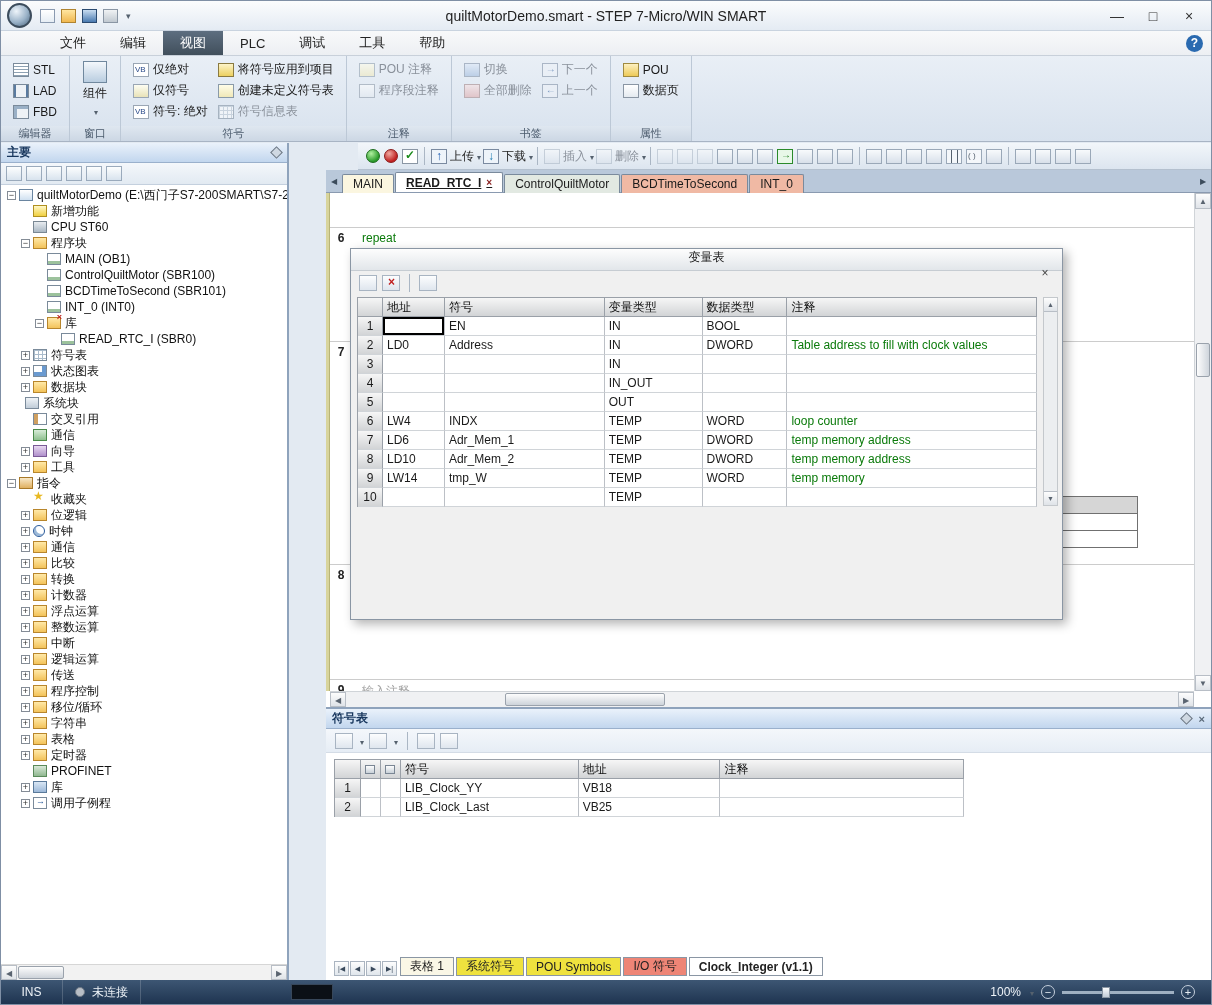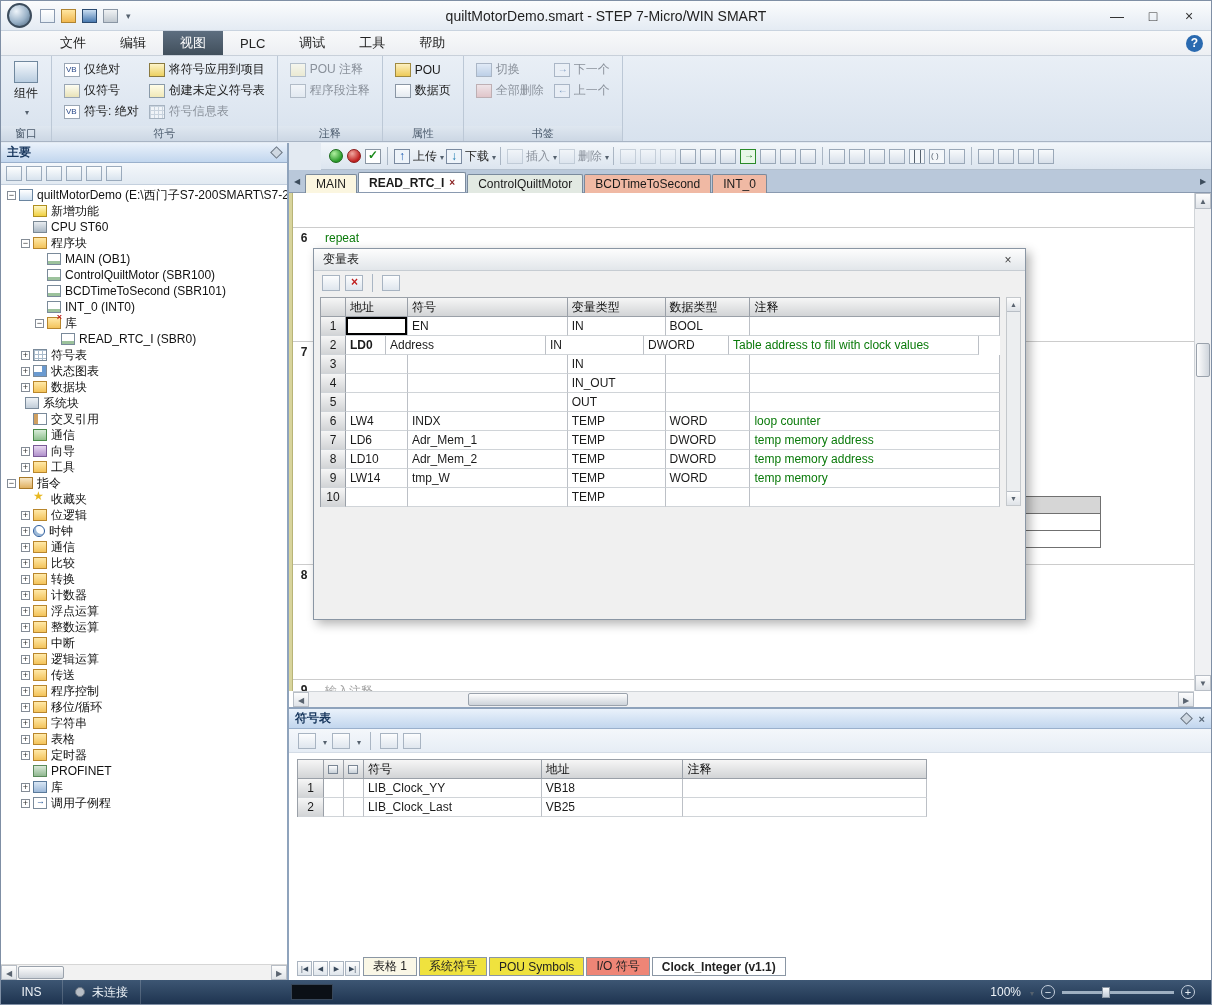--- a/index.html
+++ b/index.html
@@ -62,21 +62,21 @@
   .ri-bookx { border:1px solid #a08080; background:linear-gradient(#f8e0e0,#e0a8a8); }
   .ri-next { border:1px solid #7a8aa0; background:#eef2f8; }
   .ri-next::after { content:"→"; position:absolute; left:3px; top:-1px; font-size:10px; color:#2a5a9a; }
   .ri-prev::after { content:"←"; position:absolute; left:3px; top:-1px; font-size:10px; color:#2a5a9a; }
   .ri-prev { border:1px solid #7a8aa0; background:#eef2f8; }
   .ri-pou { border:1px solid #a08a40; background:linear-gradient(#fdf0c0,#edca58); }
   .ri-page { border:1px solid #8a96a4; background:linear-gradient(#ffffff,#e4eaf0); }
   .caret::after { content:"▾"; font-size:8px; color:#55616e; margin-left:2px; }
 
   
-  .main { position:absolute; top:142px; bottom:24px; left:0; right:0; display:flex; }
+  .main { position:absolute; top:142px; bottom:24px; left:0; right:0; display:flex;gap:37px; }
 
   
   .left { width:288px; background:#fff; border-right:2px solid #8fa3bc; display:flex; flex-direction:column; }
   .panel-header { height:20px; background:linear-gradient(#eaf2fb,#c2d6ee); border-bottom:1px solid #9ab0cc;
                   display:flex; align-items:center; padding:0 6px; color:#17365d; font-weight:bold; }
   .pin-icon { margin-left:auto; width:9px; height:9px; background:#cfd8e2; border:1px solid #6a7684;
               transform:rotate(45deg); position:relative; }
   .left-toolbar { height:22px; background:linear-gradient(#f4f7fb,#e2eaf2); border-bottom:1px solid #c4d0de;
                   display:flex; align-items:center; padding:0 5px; gap:4px; }
   .lt { width:16px; height:15px; background:linear-gradient(#fdfefe,#d8e3ee); border:1px solid #9aaabc; }
@@ -140,38 +140,38 @@
   .ti-coil::after { content:"( )"; position:absolute; left:1px; top:1px; font-size:8px; color:#55616e; }
   .tsep { width:1px; height:18px; background:#aab6c4; margin:0 4px; flex:none; }
   .t-label { font-size:12px; color:#222; margin:0 1px; white-space:nowrap; }
 
   .etabs { height:23px; background:#b9c8da; display:flex; align-items:flex-end; padding:0 16px;
            position:relative; border-bottom:1px solid #8a9ab0; }
   .tab-scroll { position:absolute; bottom:3px; width:12px; height:14px; font-size:8px; color:#3c4c5c;
                 text-align:center; line-height:14px; }
   .etab { height:19px; display:flex; align-items:center; gap:5px; padding:0 10px; margin-right:1px;
           border:1px solid #7a8a9c; border-bottom:none; border-radius:2px 2px 0 0; position:relative; top:1px; }
-  .etab.active { font-weight:bold; top:0; height:20px; }
+  .etab.active { font-weight:bold; top:0; height:20px;text-decoration:underline; }
   .tab-close { color:#8a2020; font-size:10px; font-weight:bold; }
 
   .ecanvas { flex:1; position:relative; background:#fff; overflow:hidden; }
   .pou-strip { position:absolute; left:0; top:0; bottom:16px; width:4px; background:#d8d49c; border-right:1px solid #b8b478; }
   .net-sep { position:absolute; left:4px; right:17px; height:1px; background:#cccccc; }
   .net-num { position:absolute; left:4px; width:22px; text-align:center; font-weight:bold; font-size:12px; color:#222; }
   .net-comment { position:absolute; left:36px; font-size:12px; }
   .green { color:#0a7a0a; }
   .placeholder { color:#a2a2a2; }
   .frag { position:absolute; width:97px; height:18px; border:1px solid #707070; background:#fff; }
   .frag.hd { background:#d6d6d6; }
 
   
   .vt-dialog { position:absolute; left:24px; top:55px; width:713px; height:372px; background:#f0f0f0;
                border:1px solid #8a96a4; box-shadow:4px 4px 10px rgba(0,0,0,.3); }
   .vt-title { height:22px; background:linear-gradient(#fdfdfd,#e2e6ea); border-bottom:1px solid #c6ccd2;
-              display:flex; align-items:center; padding:0 9px; }
+              display:flex; align-items:center; padding:0 9px;flex-direction:column; }
   .vt-close { margin-left:auto; color:#444; width:16px; text-align:center; font-size:12px; }
   .vt-toolbar { height:24px; display:flex; align-items:center; gap:5px; padding:0 8px; }
   .vt-tbi { width:18px; height:16px; background:linear-gradient(#fcfdfe,#dfe6ee); border:1px solid #a8b4c2; position:relative; }
   .vt-del::after { content:"×"; position:absolute; left:5px; top:-1px; color:#c02020; font-weight:bold; }
   .vt-table { position:absolute; left:6px; top:48px; width:680px; background:#fff; border-top:1px solid #9aa0a8; border-left:1px solid #9aa0a8; }
   .vt-row { display:flex; height:19px; }
   .vt-cell { border-right:1px solid #bcc0c6; border-bottom:1px solid #d0d4d8; padding:0 4px;
              display:flex; align-items:center; overflow:hidden; white-space:nowrap; font-size:12px; }
   .vt-header .vt-cell { background:linear-gradient(#f6f6f6,#d2d4d6); border-right:1px solid #9aa0a8;
                         border-bottom:1px solid #9aa0a8; color:#111; }
@@ -256,20 +256,37 @@
         <span class="menu-item">PLC</span>
         <span class="menu-item">调试</span>
         <span class="menu-item">工具</span>
         <span class="menu-item">帮助</span>
       </div>
     <span class="help-icon">?</span>
   </div>
 
   <div class="ribbon">
     <div class="rgroup">
+      <div class="rcol">
+        <div class="rbtn">
+            <span class="ri ri-stl"></span>
+            <span>STL</span>
+          </div>
+        <div class="rbtn">
+            <span class="ri ri-lad"></span>
+            <span>LAD</span>
+          </div>
+        <div class="rbtn">
+            <span class="ri ri-fbd"></span>
+            <span>FBD</span>
+          </div>
+      </div>
+      <div class="rgroup-label">编辑器</div>
+    </div>
+    <div class="rgroup">
       <div class="rcol" style="align-items:center; padding:0 6px;">
         <div style="display:flex;flex-direction:column;align-items:center;gap:2px;padding-top:2px;">
           <span class="ri ri-comp"></span>
           <span>组件</span>
           <span class="caret"></span>
         </div>
       </div>
       <div class="rgroup-label">窗口</div>
     </div>
     <div class="rgroup">
@@ -312,33 +329,20 @@
             <span>POU 注释</span>
           </div>
         <div class="rbtn gray">
             <span class="ri ri-page dim"></span>
             <span>程序段注释</span>
           </div>
       </div>
       <div class="rgroup-label">注释</div>
     </div>
     <div class="rgroup">
-      <div class="rcol">
-        <div class="rbtn">
-            <span class="ri ri-pou"></span>
-            <span>POU</span>
-          </div>
-        <div class="rbtn">
-            <span class="ri ri-page"></span>
-            <span>数据页</span>
-          </div>
-      </div>
-      <div class="rgroup-label">属性</div>
-    </div>
-    <div class="rgroup">
       <div class="rrow">
         <div class="rcol">
           <div class="rbtn gray">
               <span class="ri ri-book dim"></span>
               <span>切换</span>
             </div>
           <div class="rbtn gray">
               <span class="ri ri-bookx dim"></span>
               <span>全部删除</span>
             </div>
@@ -348,20 +352,33 @@
               <span class="ri ri-next dim"></span>
               <span>下一个</span>
             </div>
           <div class="rbtn gray">
               <span class="ri ri-prev dim"></span>
               <span>上一个</span>
             </div>
         </div>
       </div>
       <div class="rgroup-label">书签</div>
+    </div>
+    <div class="rgroup">
+      <div class="rcol">
+        <div class="rbtn">
+            <span class="ri ri-pou"></span>
+            <span>POU</span>
+          </div>
+        <div class="rbtn">
+            <span class="ri ri-page"></span>
+            <span>数据页</span>
+          </div>
+      </div>
+      <div class="rgroup-label">属性</div>
     </div>
     <div style="flex:1"></div>
   </div>
 
   <div class="main">
 
     <div class="left">
       <div class="panel-header">
         <span>主要</span>
         <span class="pin-icon"></span>
@@ -689,21 +706,21 @@
               <div class="vt-row">
                 <div class="vt-cell vt-num">1</div>
                 <div class="vt-cell focused" style="width: 62px;"></div>
                 <div class="vt-cell" style="width: 160px;">EN</div>
                 <div class="vt-cell" style="width: 98px;">IN</div>
                 <div class="vt-cell" style="width: 85px;">BOOL</div>
                 <div class="vt-cell green" style="width: 250px;"></div>
               </div>
               <div class="vt-row">
                 <div class="vt-cell vt-num">2</div>
-                <div class="vt-cell" style="width: 40px; font-weight: bold;">LD0</div>
+                <div class="vt-cell" style="width: 62px;">LD0</div>
                 <div class="vt-cell" style="width: 160px;">Address</div>
                 <div class="vt-cell" style="width: 98px;">IN</div>
                 <div class="vt-cell" style="width: 85px;">DWORD</div>
                 <div class="vt-cell green" style="width: 250px;">Table address to fill with clock values</div>
               </div>
               <div class="vt-row">
                 <div class="vt-cell vt-num">3</div>
                 <div class="vt-cell" style="width: 62px;"></div>
                 <div class="vt-cell" style="width: 160px;"></div>
                 <div class="vt-cell" style="width: 98px;">IN</div>

